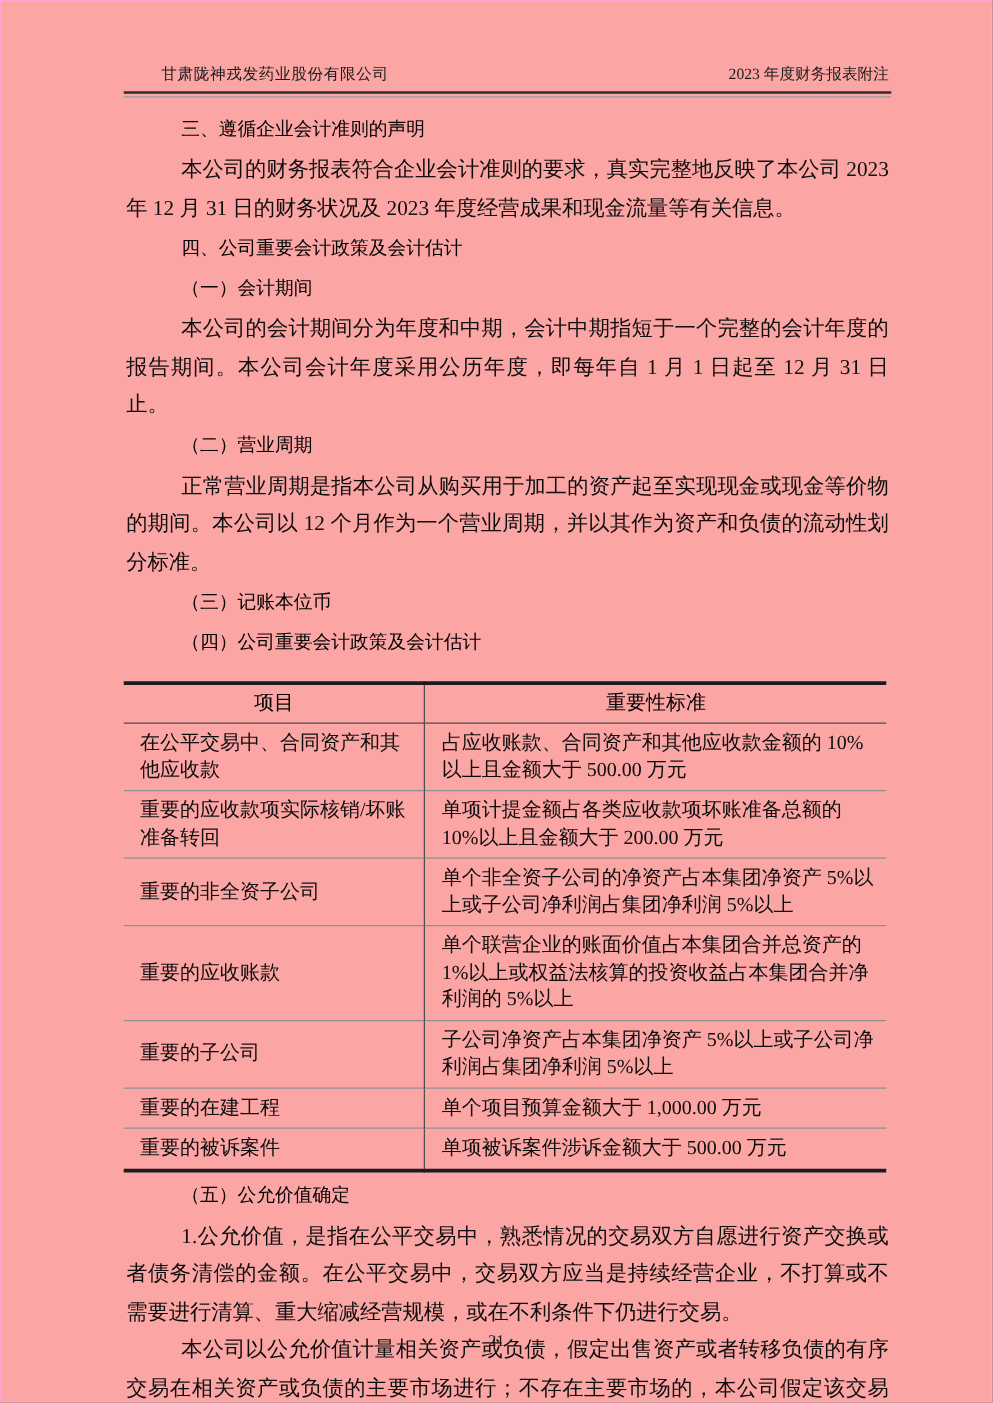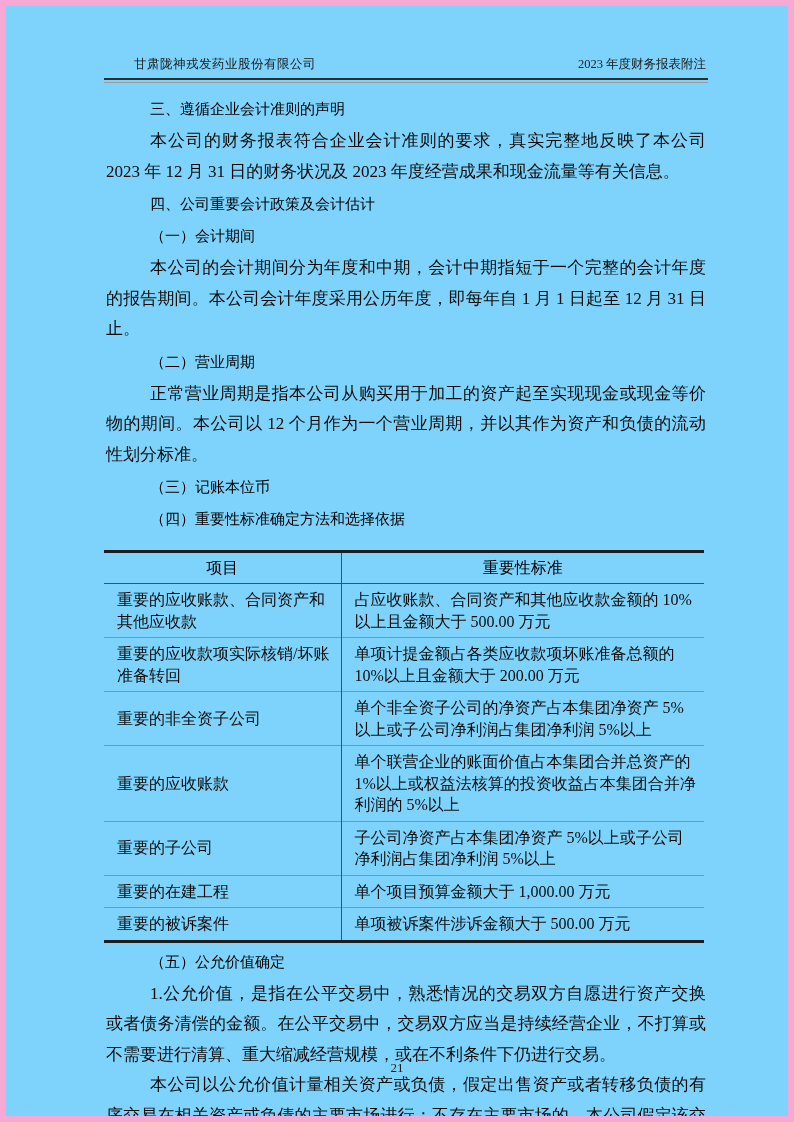--- a/index.html
+++ b/index.html
@@ -1,22 +1,22 @@
 <!DOCTYPE html>
 <html><head>
 <meta charset="utf-8">
 <style>
   html, body { margin: 0; padding: 0; background: #7d7d7d; }
   .page {
     position: relative;
     width: 794px;
     height: 1122px;
     margin: 0 auto;
-    background: #7dd3fc;
-    border: 6px solid #f9a8d4;
+    background: #fca5a5;
+    border: 1px solid #f9a8d4;
     box-sizing: border-box;
     font-family: "Liberation Serif", "DejaVu Serif", serif;
     color: #111111;
     overflow: hidden;
   }
   .pg-header {
     position: absolute;
     top: 50px; left: 100px; right: 82px;
     display: flex;
     justify-content: space-between;
@@ -110,32 +110,32 @@
     <div class="h-num">四、公司重要会计政策及会计估计</div>
 
     <div class="h-sub">（一）会计期间</div>
     <p>本公司的会计期间分为年度和中期，会计中期指短于一个完整的会计年度的报告期间。本公司会计年度采用公历年度，即每年自 1 月 1 日起至 12 月 31 日止。</p>
 
     <div class="h-sub">（二）营业周期</div>
     <p>正常营业周期是指本公司从购买用于加工的资产起至实现现金或现金等价物的期间。本公司以 12 个月作为一个营业周期，并以其作为资产和负债的流动性划分标准。</p>
 
     <div class="h-sub">（三）记账本位币</div>
 
-    <div class="h-sub">（四）重要性标准确定方法和选择依据</div>
+    <div class="h-sub">（四）公司重要会计政策及会计估计</div>
 
     <table class="mat">
       <thead>
         <tr>
           <th>项目</th>
           <th>重要性标准</th>
         </tr>
       </thead>
       <tbody id="mat-tbody">
           <tr>
-            <td>重要的应收账款、合同资产和其他应收款</td>
+            <td>在公平交易中、合同资产和其他应收款</td>
             <td>占应收账款、合同资产和其他应收款金额的 10%以上且金额大于 500.00 万元</td>
           </tr>
           <tr>
             <td>重要的应收款项实际核销/坏账准备转回</td>
             <td>单项计提金额占各类应收款项坏账准备总额的 10%以上且金额大于 200.00 万元</td>
           </tr>
           <tr>
             <td>重要的非全资子公司</td>
             <td>单个非全资子公司的净资产占本集团净资产 5%以上或子公司净利润占集团净利润 5%以上</td>
           </tr>

